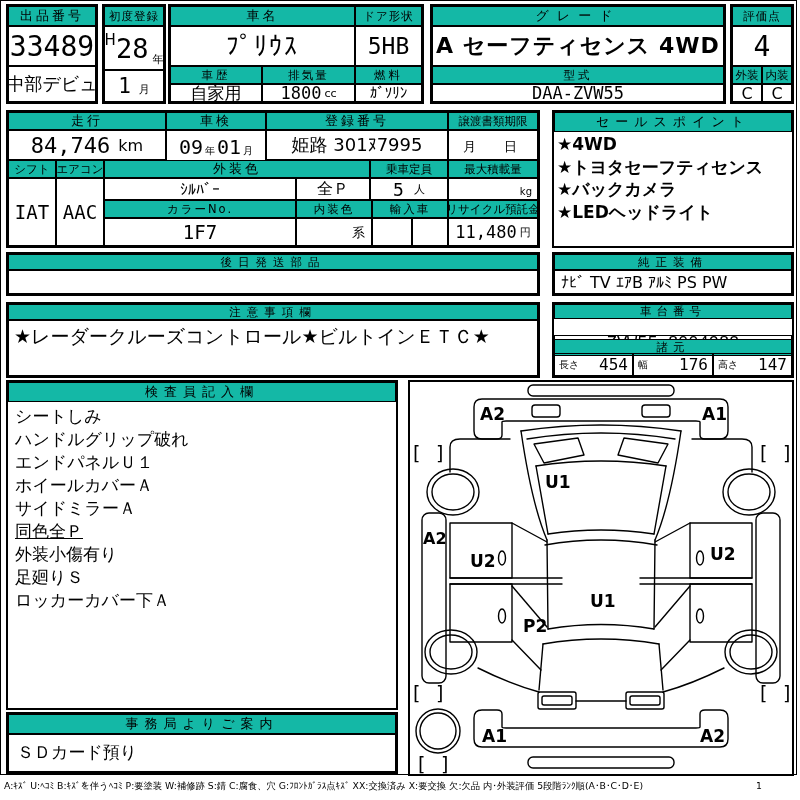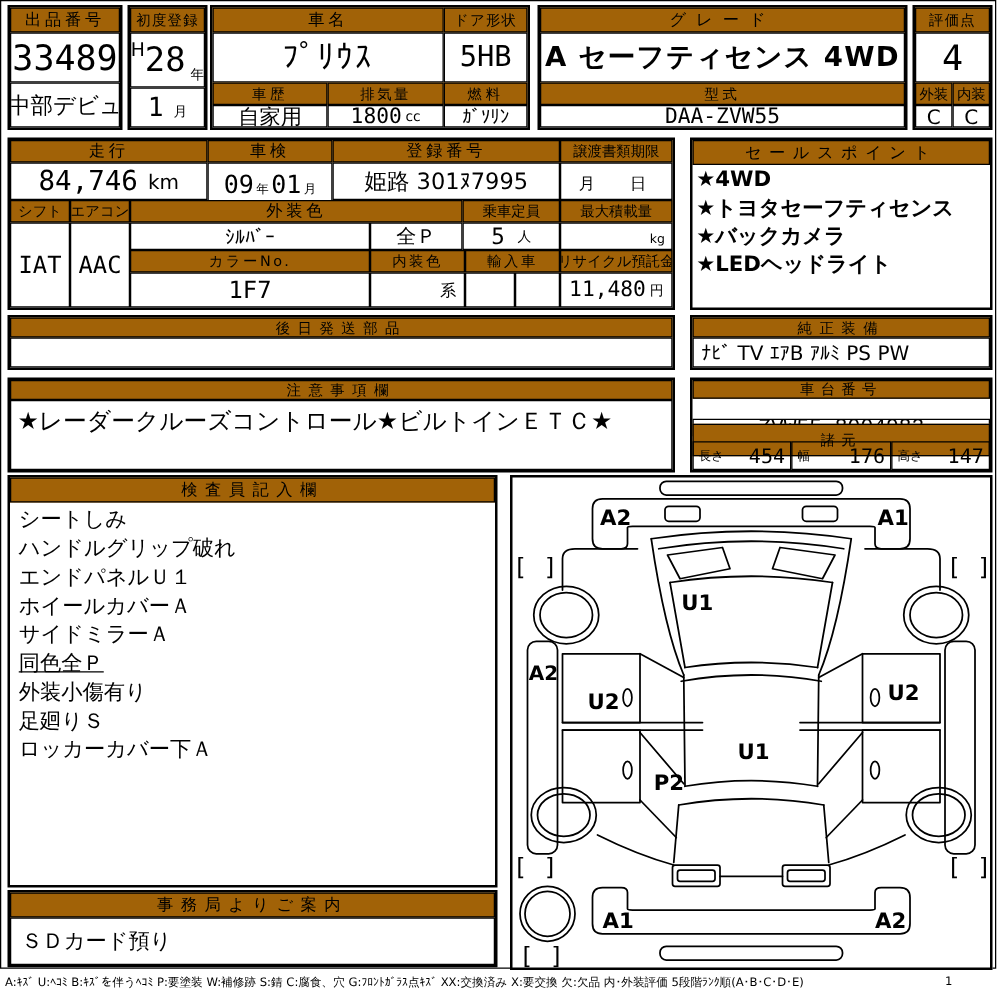--- a/index.html
+++ b/index.html
@@ -2,21 +2,21 @@
 <html><head>
 <meta charset="utf-8">
 <style>
   html,body{margin:0;padding:0;background:#fff;}
   .sheet{position:relative;width:800px;height:800px;background:#fff;
          font-family:"DejaVu Sans",sans-serif;color:#000;overflow:hidden;}
   .frame{position:absolute;left:0;top:0;width:797px;height:775px;border:1.5px solid #000;box-sizing:border-box;}
   .bx{position:absolute;border:2px solid #000;box-sizing:border-box;background:#fff;}
   .c{position:absolute;border:1px solid #000;box-sizing:border-box;display:flex;
      align-items:center;justify-content:center;overflow:hidden;white-space:nowrap;}
-  .h{background:#a16207;font-size:13px;letter-spacing:3px;}
+  .h{background:#14b8a6;font-size:13px;letter-spacing:3px;}
   .h.sm{font-size:11.5px;letter-spacing:1px;}
   .h.tight{letter-spacing:0;}
   .num{font-family:"DejaVu Sans Mono",monospace;}
   .unit{font-size:11px;margin-left:3px;}
   .left{justify-content:flex-start;}
   .right{justify-content:flex-end;}
   .top{align-items:flex-start;}
   .bottom{align-items:flex-end;}
   .ul{text-decoration:underline;}
   .lines{position:absolute;box-sizing:border-box;padding:3px 7px;font-size:17px;line-height:23px;}
@@ -157,21 +157,21 @@
   </div>
 
   <div class="bx" style="left:6px;top:302px;width:534px;height:76px;">
     <div class="c h sm" style="left:0;top:0;width:530px;height:16px;letter-spacing:6px;">注意事項欄</div>
     <div class="c left top" style="left:0;top:16px;width:530px;height:56px;font-size:19px;padding:3px 5px;">★レーダークルーズコントロール★ビルトインＥＴＣ★</div>
   </div>
 
   <div class="bx" style="left:552px;top:302px;width:242px;height:76px;">
     <div class="c h sm" style="left:0;top:0;width:238px;height:15px;letter-spacing:5px;">車台番号</div>
     <div class="c num" style="left:0;top:31px;width:238px;height:14px;font-size:17px;font-family:Liberation Mono, monospace;">ZVW55-8004982</div>
-    <div class="c h sm" style="left:0;top:35px;width:238px;height:26px;letter-spacing:5px;">諸元</div>
+    <div class="c h sm" style="left:0;top:35px;width:238px;height:17px;letter-spacing:5px;">諸元</div>
     <div class="c" style="left:0;top:49px;width:79px;height:23px;justify-content:space-between;padding:0 4px;">
       <span style="font-size:10px;">長さ</span>
         <span class="num" style="font-size:16px;">454</span>
     </div>
     <div class="c" style="left:79px;top:49px;width:80px;height:23px;justify-content:space-between;padding:0 4px;">
       <span style="font-size:10px;">幅</span>
         <span class="num" style="font-size:16px;">176</span>
     </div>
     <div class="c" style="left:159px;top:49px;width:79px;height:23px;justify-content:space-between;padding:0 4px;">
       <span style="font-size:10px;">高さ</span>

